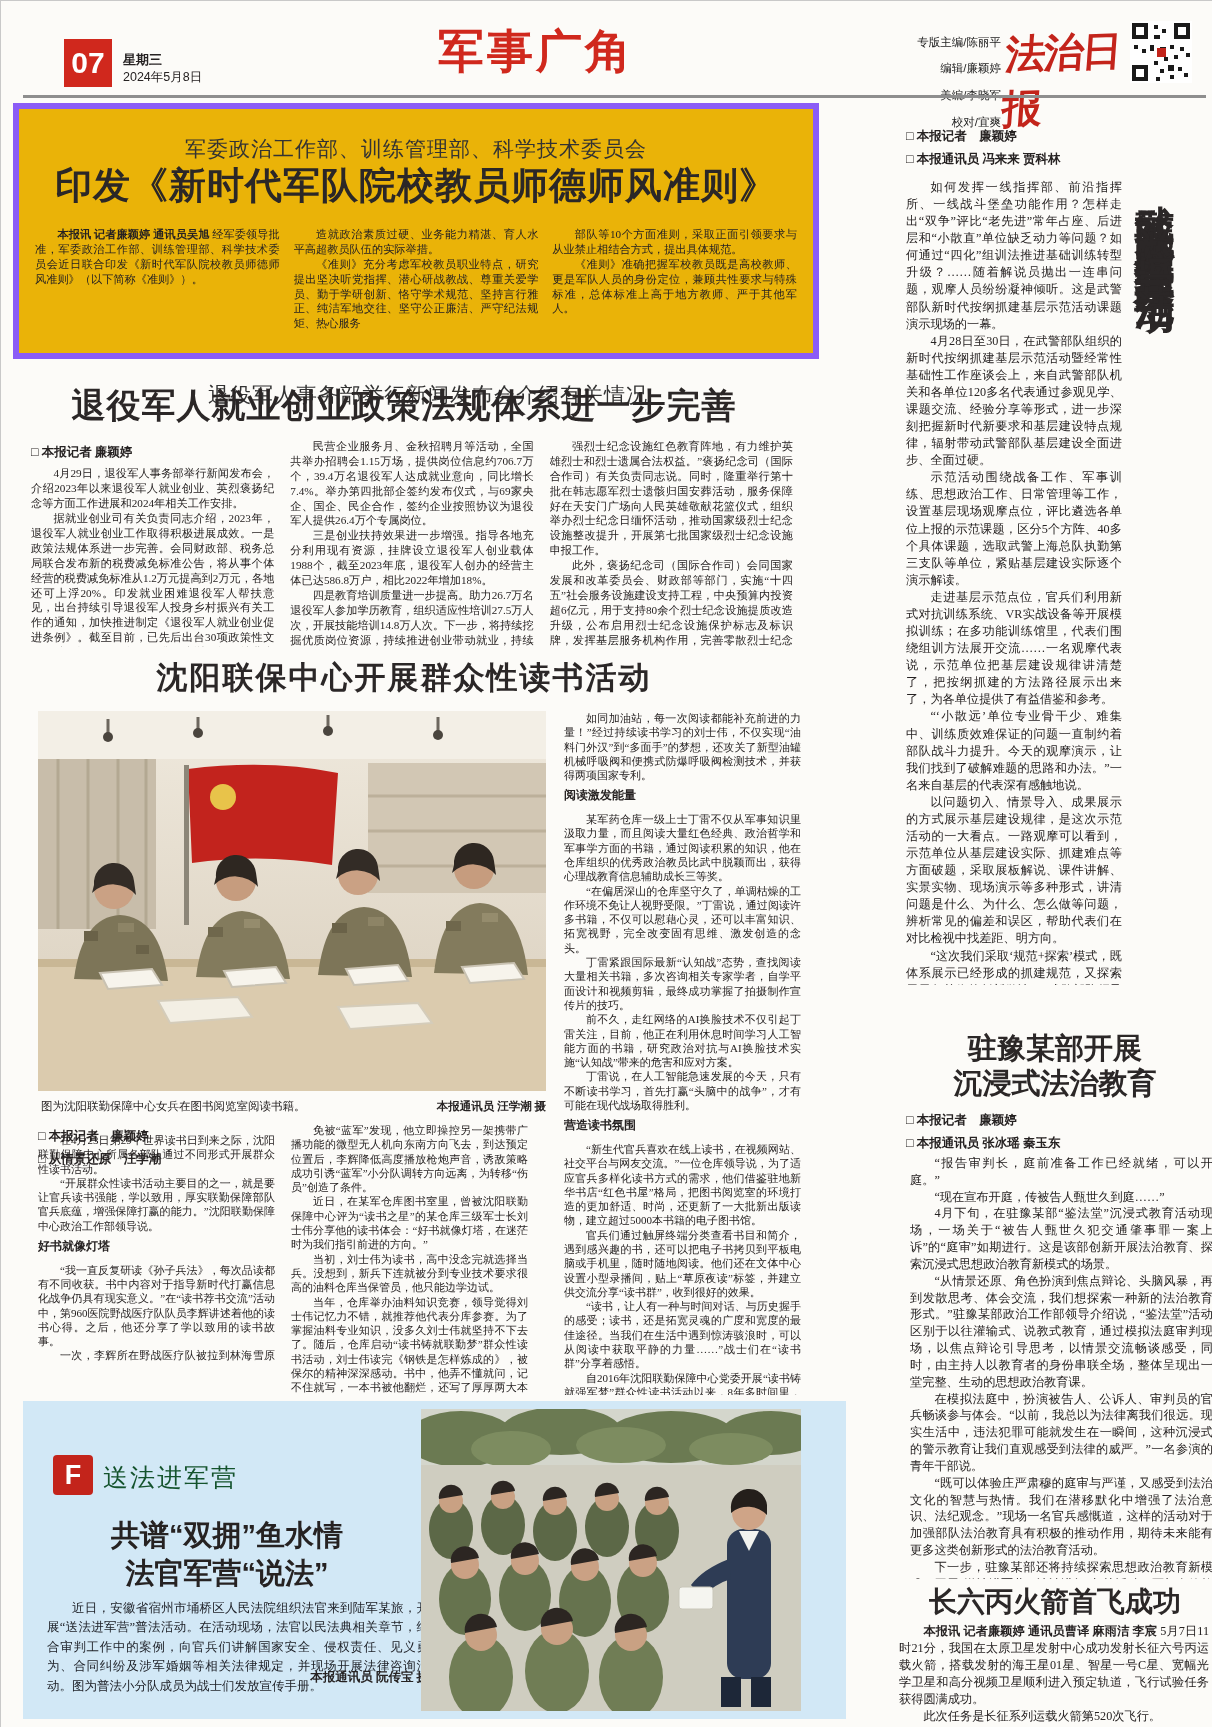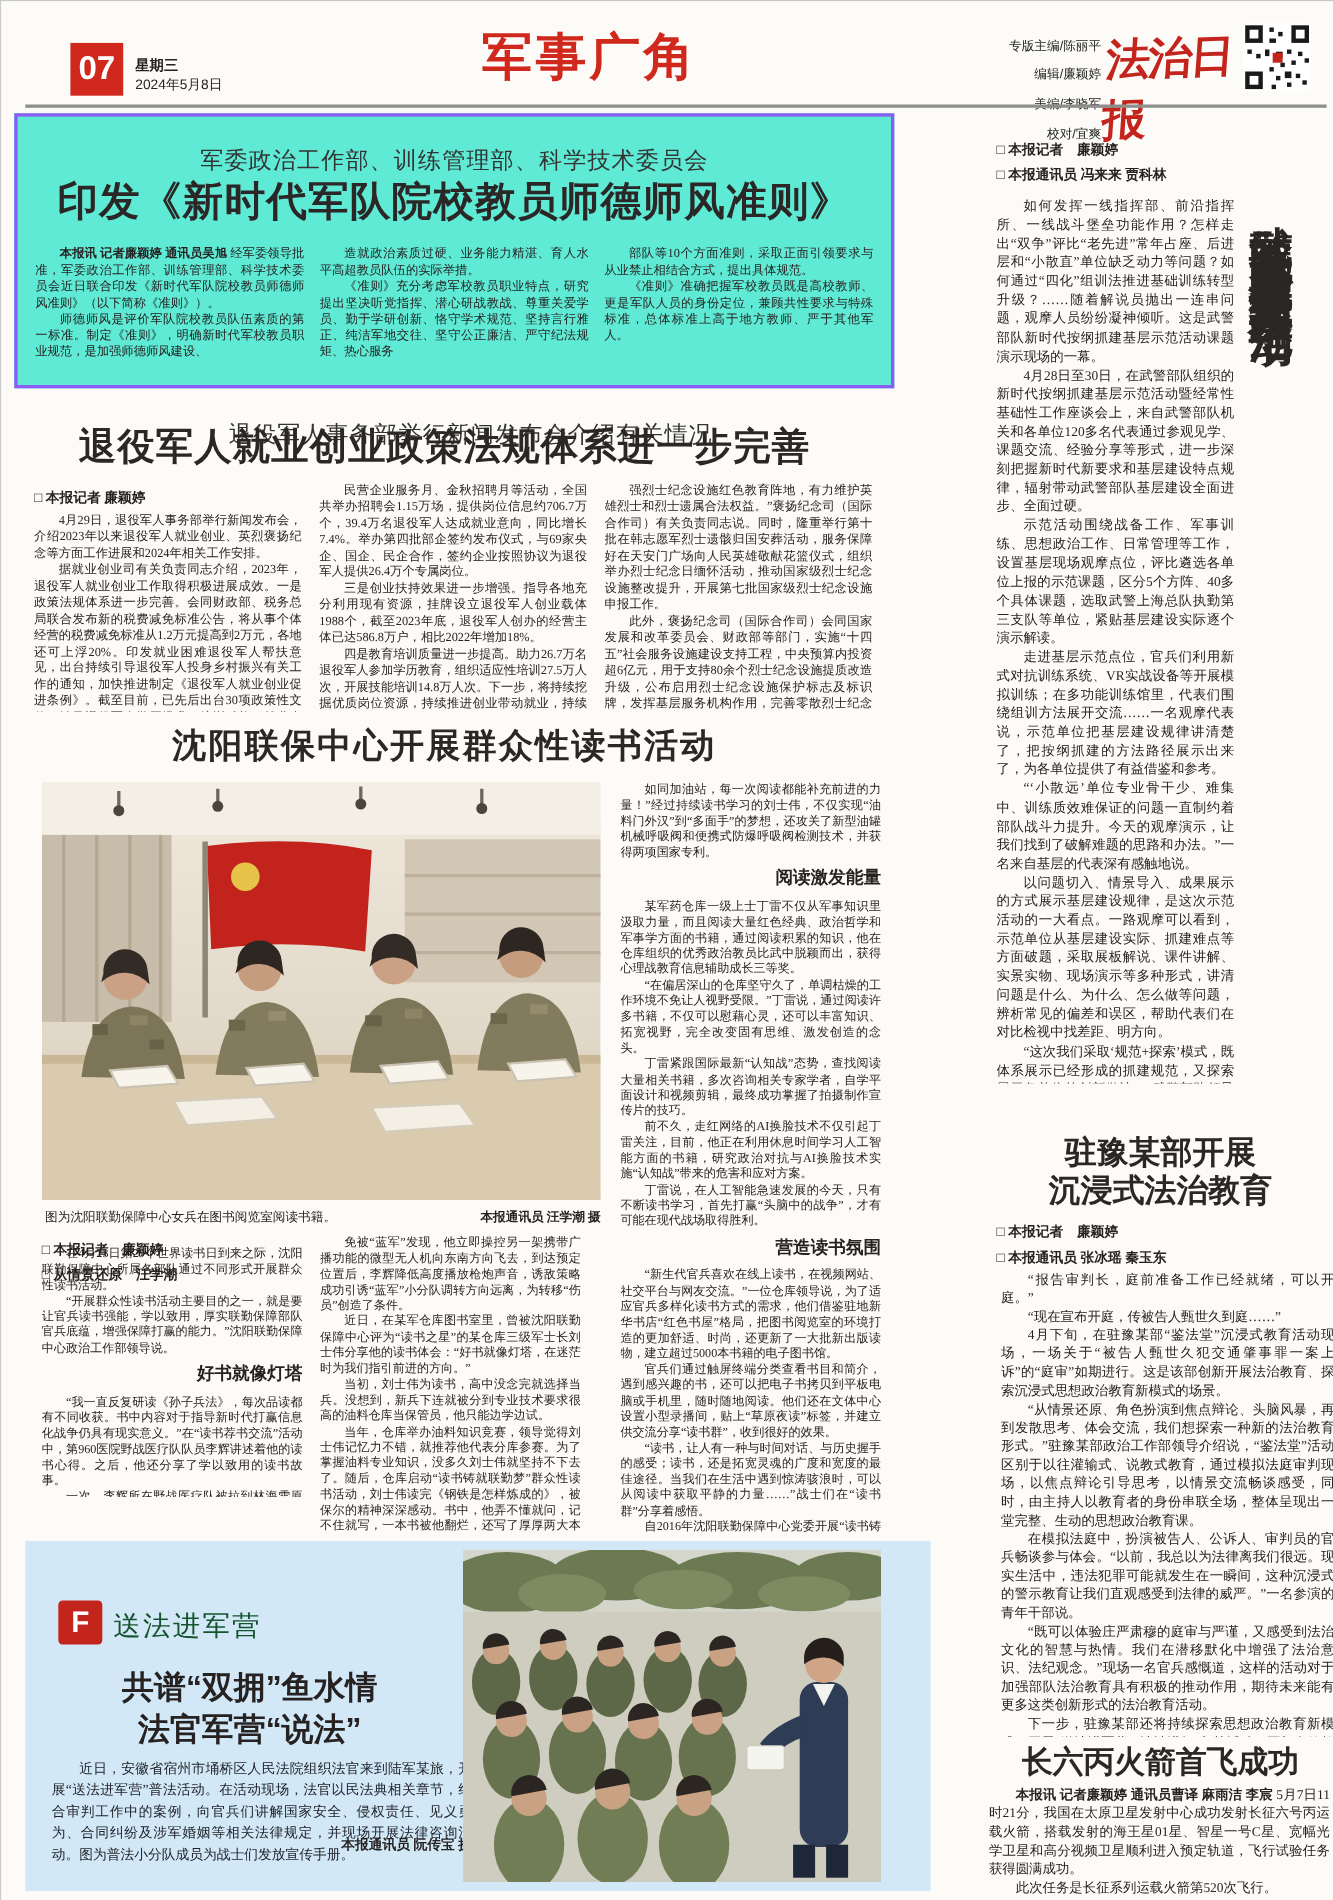--- a/index.html
+++ b/index.html
@@ -19,26 +19,26 @@
   .credits{left:788px;top:22px;width:212px;text-align:right;font-size:11.5px;line-height:1.32;
            font-family:"Liberation Sans",sans-serif;color:#222;}
   .masthead{left:1003px;top:24px;width:122px;font-size:40px;font-weight:bold;color:#c3241b;
             font-family:"Liberation Serif",serif;transform:skewX(-6deg) rotate(-2deg);letter-spacing:-2px;}
   .qr{left:1129px;top:20px;}
   .hline{left:22px;top:94px;width:1183px;height:3px;background:#8e8e8e;}
   
   .para{margin:0;text-indent:2em;text-align:justify;}
   .col{overflow:hidden;font-size:11.2px;line-height:1.33;}
   .byline{font-weight:bold;font-size:12.5px;text-indent:0;margin:4px 0 4px;line-height:1.55;}
-  .subhead{font-family:Liberation Mono, monospace;font-weight:bold;font-size:16px;
-           text-align:right;margin:7px 0;text-indent:0;}
+  .subhead{font-family:Liberation Mono, monospace;font-weight:bold;font-size:12px;
+           text-align:left;margin:7px 0;text-indent:0;}
   .kicker{font-family:"Liberation Sans",sans-serif;font-size:21px;color:#333;letter-spacing:1px;}
   .bigtitle{font-family:"Liberation Sans",sans-serif;font-weight:600;color:#2b2727;}
   
-  .a1box{left:12px;top:102px;width:794px;height:244px;border:3px solid #8b5cf6;background:#5eead4;}
+  .a1box{left:12px;top:102px;width:794px;height:244px;border:6px solid #8b5cf6;background:#eab308;}
   .a1kicker{left:0;right:0;top:26px;}
   .a1title{left:0;right:0;top:52px;font-size:37px;letter-spacing:1px;}
   .a1cols{left:16px;top:118px;width:762px;display:flex;gap:14px;height:108px;}
   .a1cols .col{flex:1;}
   
   .a2kicker{left:0;width:806px;top:380px;padding-left:24px;}
   .a2title{left:0;width:806px;top:382px;font-size:34px;letter-spacing:1px;}
   .a2cols{left:30px;top:438px;width:762px;display:flex;gap:16px;height:208px;}
   .a2cols .col{flex:1;}
   
@@ -124,23 +124,20 @@
     </svg>
   </div>
   <div class="abs hline"></div>
 
   <section class="abs a1box">
     <div class="abs a1kicker kicker center">军委政治工作部、训练管理部、科学技术委员会</div>
     <h1 class="abs a1title bigtitle center" style="margin:0;">印发《新时代军队院校教员师德师风准则》</h1>
     <div class="abs a1cols">
       <div class="col">
         <p class="para"><span class="bold">本报讯  </span><span class="bold">记者廉颖婷 通讯员吴旭  </span><span>经军委领导批准，军委政治工作部、训练管理部、科学技术委员会近日联合印发《新时代军队院校教员师德师风准则》（以下简称《准则》）。</span></p>
-        <div>
-            <p class="para">师德师风是评价军队院校教员队伍素质的第一标准。制定《准则》，明确新时代军校教员职业规范，是加强师德师风建设、</p>
-          </div>
       </div>
       <div class="col">
           <p class="para">造就政治素质过硬、业务能力精湛、育人水平高超教员队伍的实际举措。</p>
           <p class="para">《准则》充分考虑军校教员职业特点，研究提出坚决听党指挥、潜心研战教战、尊重关爱学员、勤于学研创新、恪守学术规范、坚持言行雅正、纯洁军地交往、坚守公正廉洁、严守纪法规矩、热心服务</p>
         </div>
       <div class="col">
           <p class="para">部队等10个方面准则，采取正面引领要求与从业禁止相结合方式，提出具体规范。</p>
           <p class="para">《准则》准确把握军校教员既是高校教师、更是军队人员的身份定位，兼顾共性要求与特殊标准，总体标准上高于地方教师、严于其他军人。</p>
         </div>
     </div>

